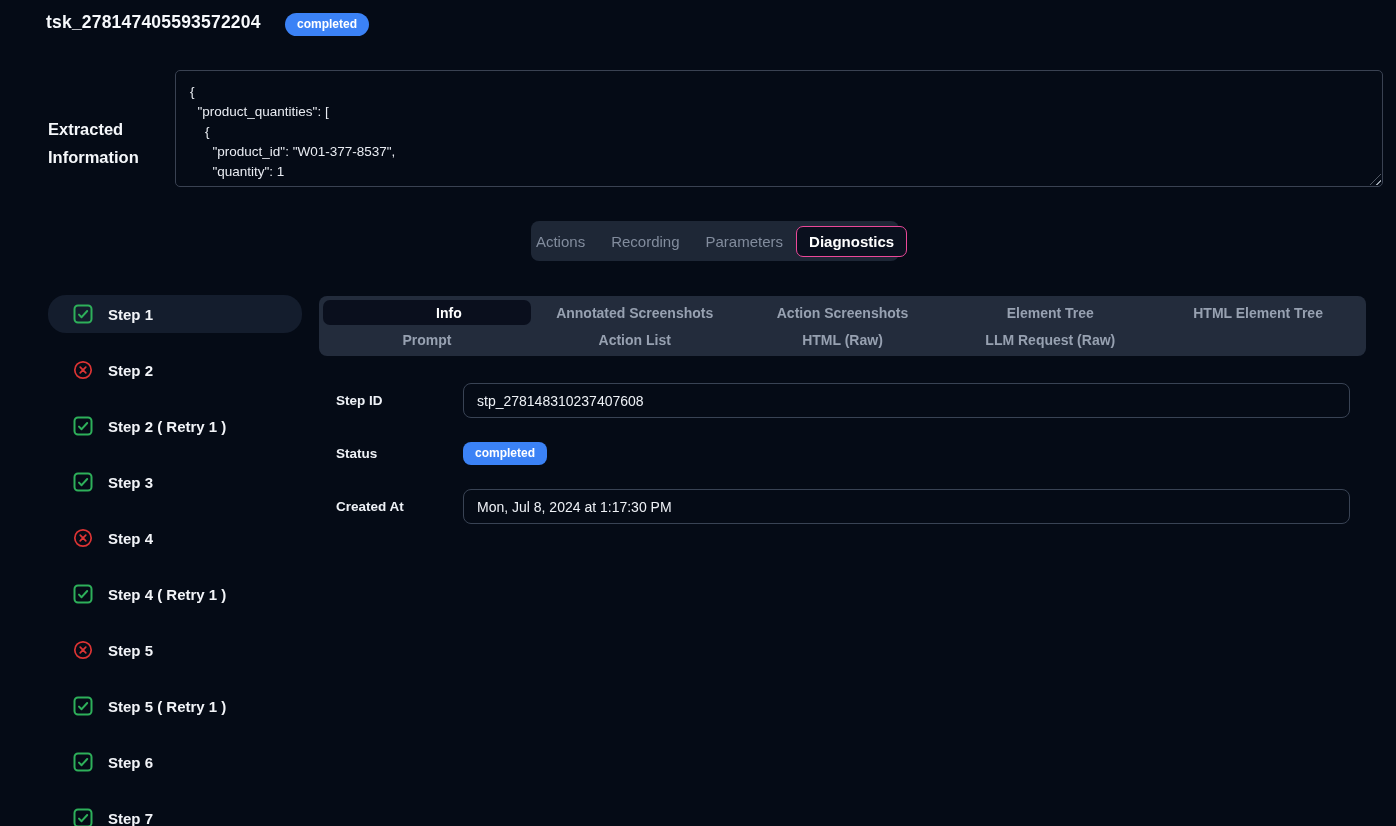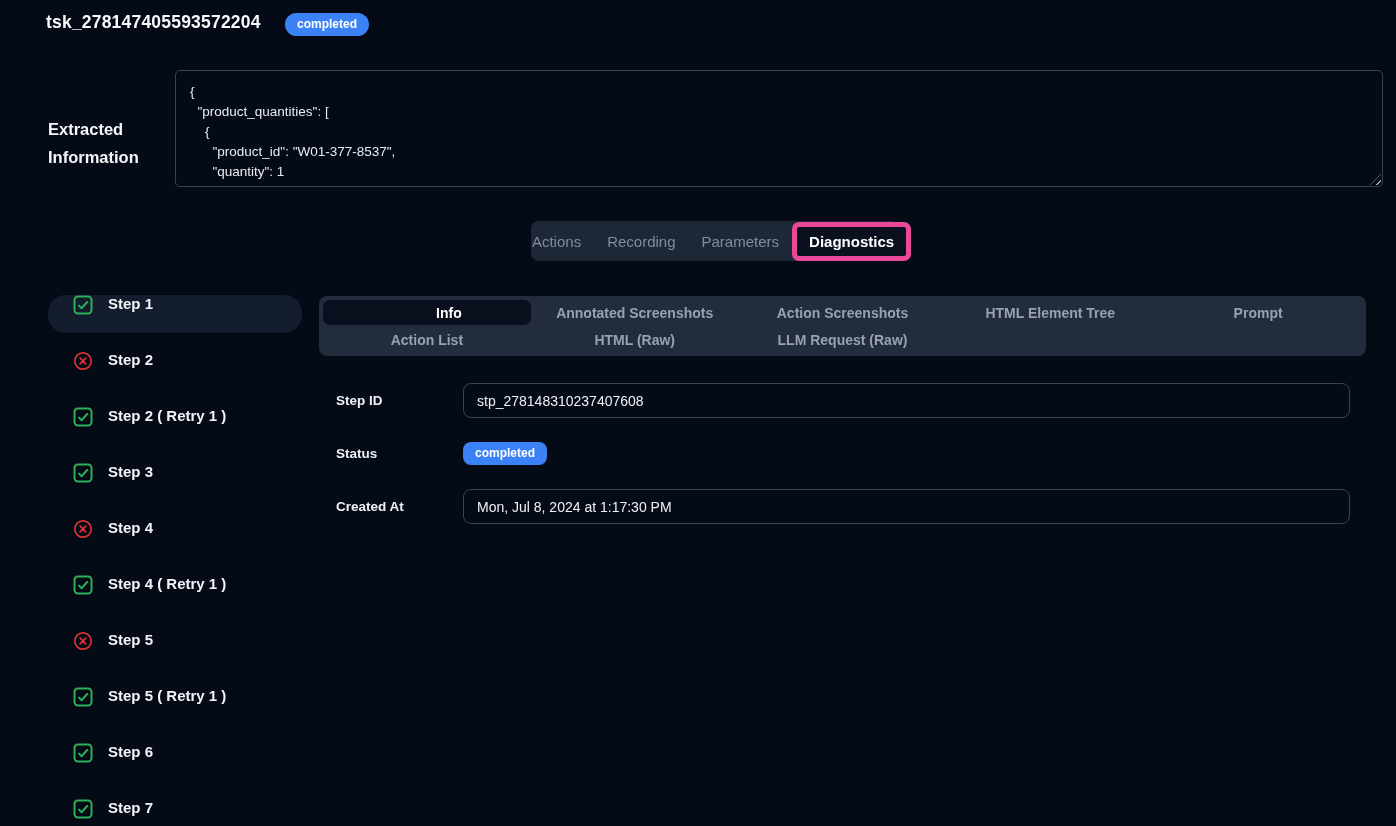--- a/index.html
+++ b/index.html
@@ -114,35 +114,36 @@
     font-weight: 500;
     color: #828c9d;
     border-radius: 7px;
     cursor: pointer;
     white-space: nowrap;
   }
   .main-tab.active {
     background: #0a101e;
     color: #ffffff;
     font-weight: 700;
-    border: 5px solid #ec4899;
+    border: 1px solid #ec4899;
     padding: 6px 12px;
   }
 
   
   .steps {
     position: absolute;
     left: 30px;
     top: 295px;
     width: 254px;
   }
   .step-item {
     height: 38px;
     margin-bottom: 18px;
     display: flex;
+    align-items: center;
     padding-left: 25px;
     box-sizing: border-box;
     border-radius: 18px;
     cursor: pointer;
   }
   .step-item.selected {
     background: #141d2d;
   }
   .step-icon {
     width: 20px;
@@ -333,20 +334,21 @@
       </svg>
       <span class="step-label">Step 7</span>
     </div>
 
   </aside>
 
   <nav class="sub-tabs">
     <div class="sub-tab active">Info</div>
     <div class="sub-tab">Annotated Screenshots</div>
     <div class="sub-tab">Action Screenshots</div>
+    <div class="sub-tab">Element Tree</div>
     <div class="sub-tab">HTML Element Tree</div>
     <div class="sub-tab">Prompt</div>
     <div class="sub-tab">Action List</div>
     <div class="sub-tab">HTML (Raw)</div>
     <div class="sub-tab">LLM Request (Raw)</div>
     <div class="sub-tab empty"></div>
   </nav>
 
   <section>
     <div class="field-label" style="top:393px">Step ID</div>

